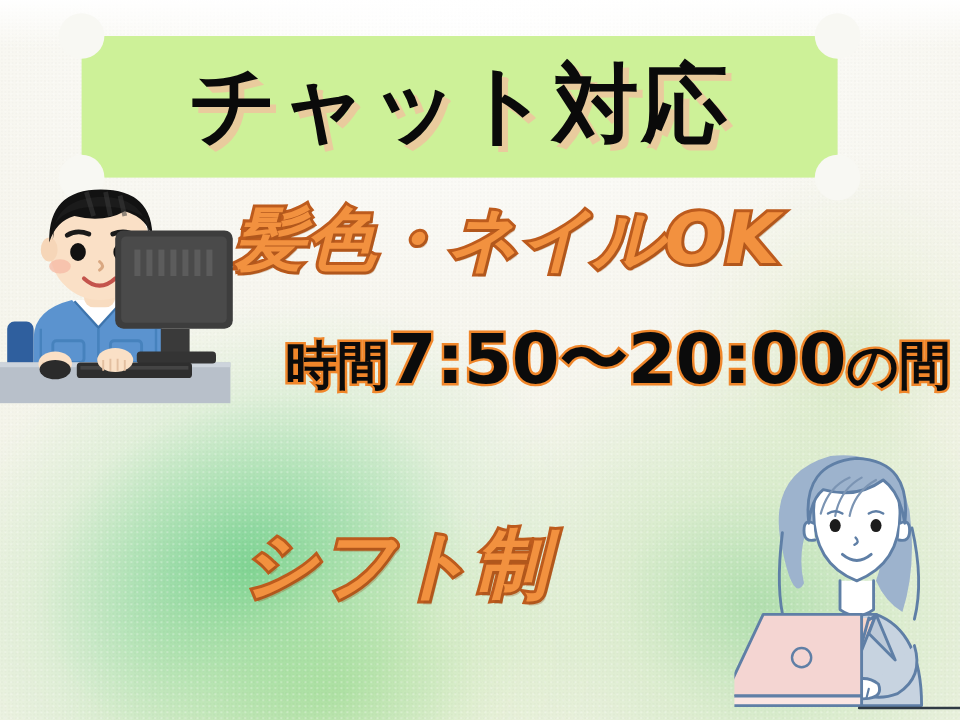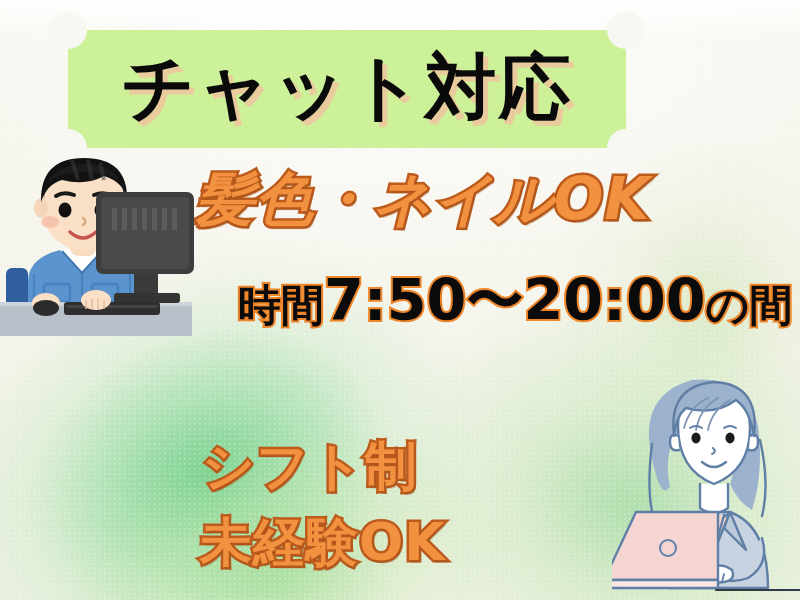--- a/index.html
+++ b/index.html
@@ -63,21 +63,21 @@
     background-size:3px 3px, 5px 5px;
     background-position:0 0, 2px 1px;
   }
   .bg-topfade{
     position:absolute;left:0;top:0;width:800px;height:40px;
     background:linear-gradient(to bottom, rgba(255,255,255,.95), rgba(255,255,255,0));
   }
 
   
   #banner{
-    position:absolute;left:68px;top:30px;width:558px;height:118px;
+    position:absolute;left:68px;top:30px;width:630px;height:118px;
     background:var(--banner-bg,#cdf198);
   }
   .notch{position:absolute;width:38px;height:38px;border-radius:50%;background:#f8f8f3;}
   .notch.tl{left:-19px;top:-19px;}
   .notch.tr{right:-19px;top:-19px;}
   .notch.bl{left:-19px;bottom:-19px;}
   .notch.br{right:-19px;bottom:-19px;}
   #banner-title{
     position:absolute;inset:0;
     display:flex;align-items:center;justify-content:center;
@@ -123,22 +123,23 @@
     font-size:43px;
     letter-spacing:0px;
   }
   #line-wage{
     left:196px;top:362px;
     font-size:46px;
     letter-spacing:0px;
   }
   #line-shift{
     left:202px;top:440px;
-    font-size:52px;
+    font-size:62px;
     letter-spacing:1px;
+    font-style:italic;
   }
   #line-nonexp{
     left:200px;top:516px;
     font-size:52px;
     letter-spacing:1px;
   }
 
   
   #illust-man{position:absolute;left:0px;top:150px;width:196px;height:190px;}
   #illust-woman{position:absolute;left:612px;top:352px;width:196px;height:250px;}
@@ -167,21 +168,20 @@
 
   <div class="line orange" id="line-hair" style="color: rgb(242, 145, 63); font-style: italic; -webkit-text-stroke: 5px rgb(189, 91, 29);">髪色・ネイルOK</div>
 
   <div class="line black-o" id="line-time" style="color: rgb(11, 11, 11);">
     <span class="sm">時間</span><span class="big">7:50〜20:00</span><span class="sm">の間</span>
   </div>
 
 
   <div class="line orange" id="line-shift" style="color: rgb(242, 145, 63); -webkit-text-stroke: 5px rgb(189, 91, 29);">シフト制</div>
 
-  <div class="line orange" id="line-nonexp" style="color: rgb(242, 145, 63); -webkit-text-stroke: 5px rgb(189, 91, 29);">未経験OK</div>
 
   <div id="illust-man">
     <svg viewBox="0 0 196 190" width="196" height="190">
 
       <rect x="6" y="118" width="22" height="44" rx="6" fill="#2f5f9e"></rect>
 
       <path d="M28 185 L28 132 Q28 108 60 100 L104 100 Q136 108 136 132 L136 185 Z" fill="#5b93cf"></path>
       <path d="M60 100 L82 124 L104 100 Z" fill="#ffffff"></path>
       <path d="M62 101 L82 123 L102 101" fill="none" stroke="#3d74ad" stroke-width="2"></path>
 

